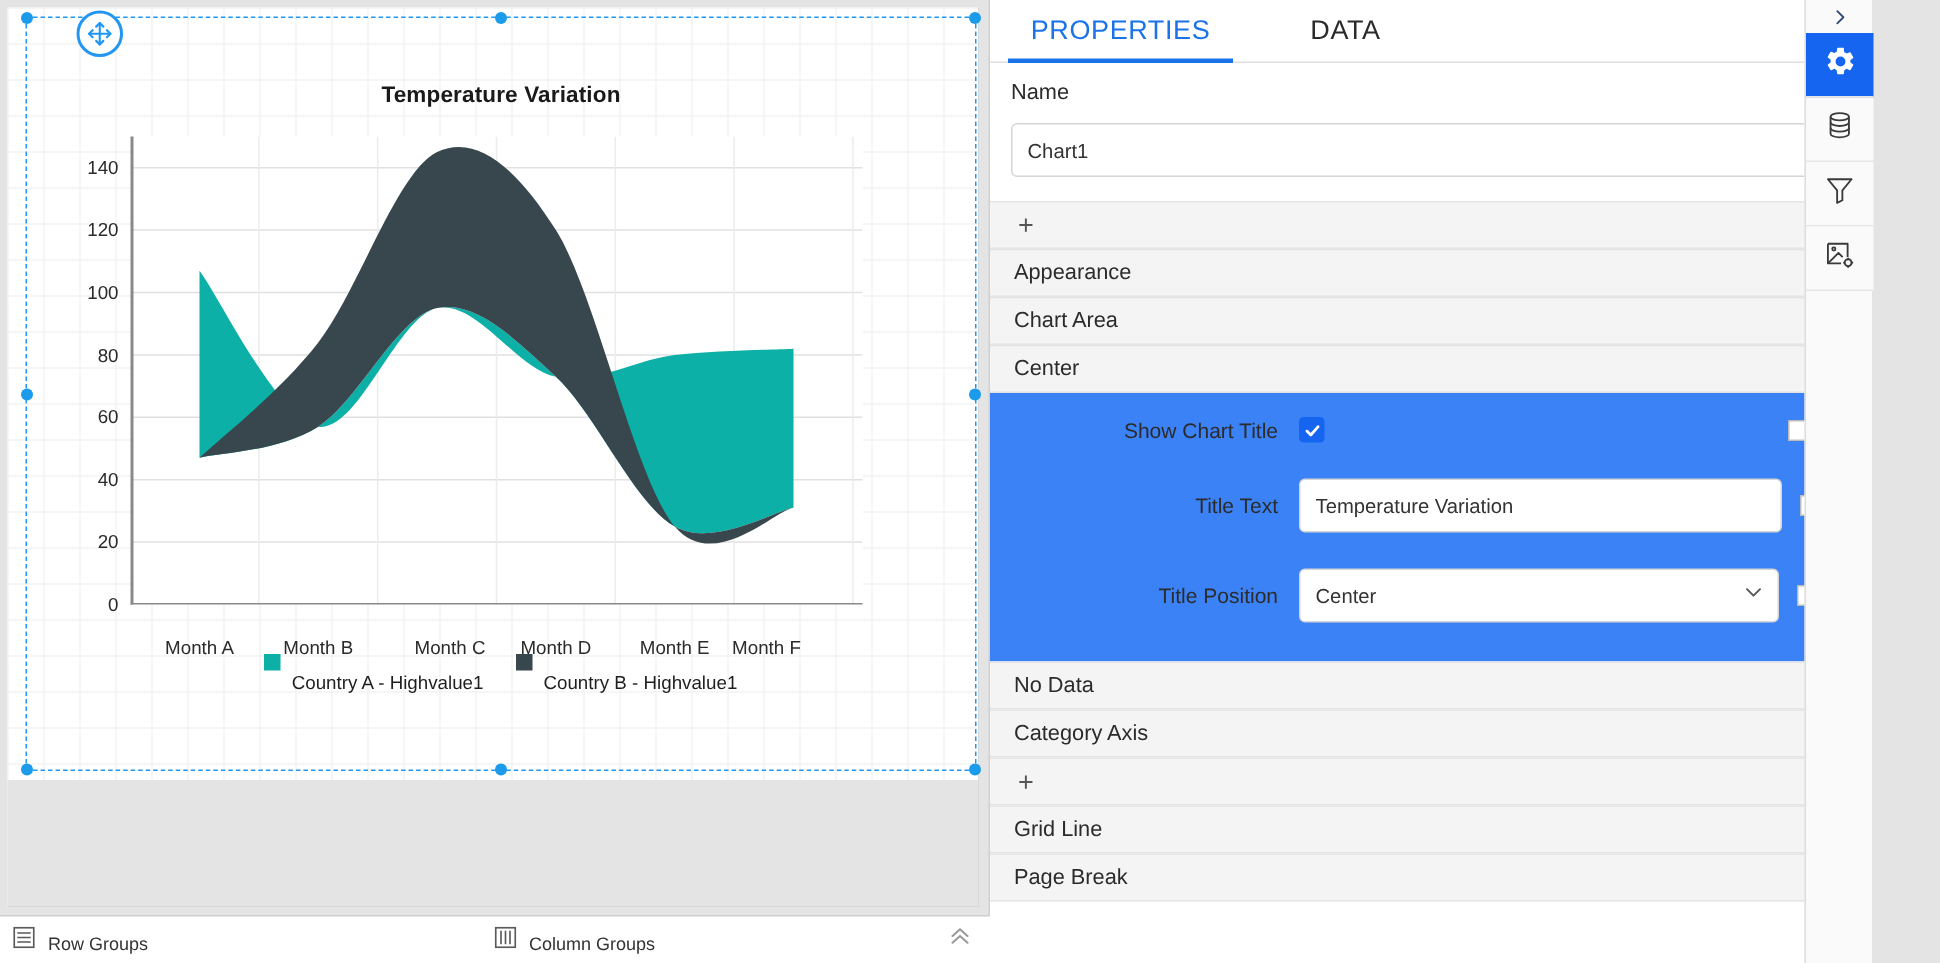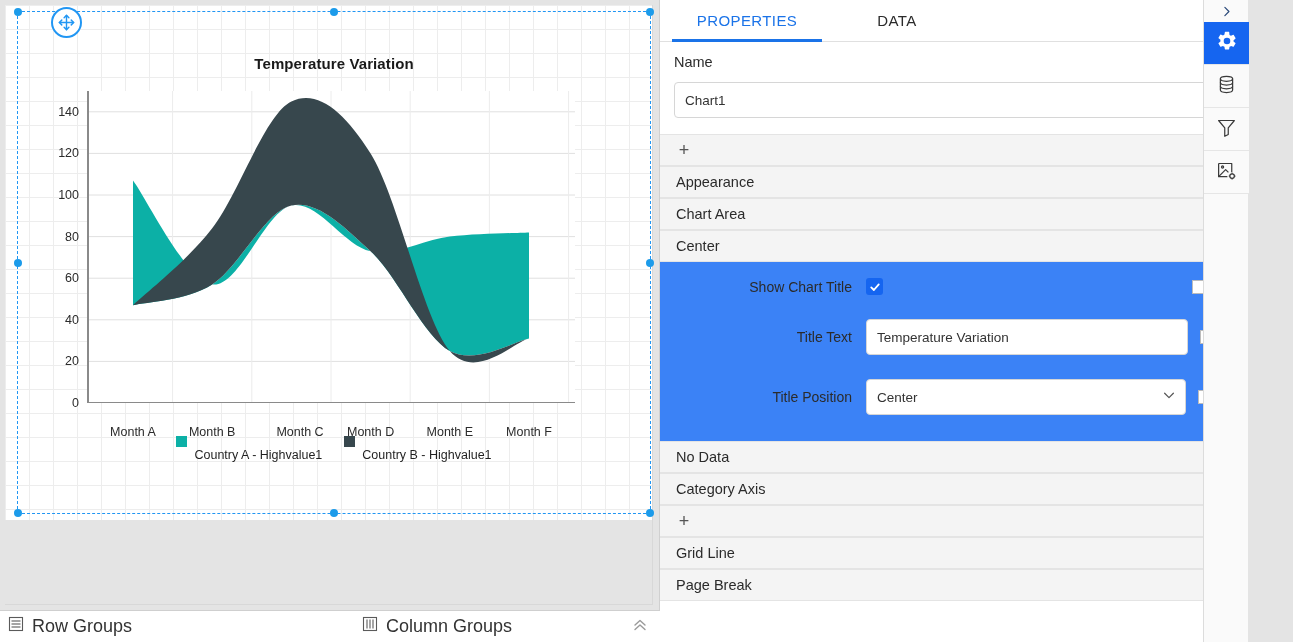--- a/index.html
+++ b/index.html
@@ -134,21 +134,21 @@
     position: absolute;
     left: 0; bottom: 0;
     width: 660px; height: 32px;
     background: #fff;
     border-top: 1px solid #cfcfcf;
     display: flex; align-items: center;
     z-index: 10;
   }
   .status-group {
     display: flex; align-items: flex-end; gap: 8px;
-    font-size: 18px; color: #333;
+    font-size: 12px; color: #333;
   }
   #row-groups-group { margin-left: 8px; }
   #column-groups-group { margin-left: 230px; }
   #collapse-btn { margin-left: auto; margin-right: 12px; display: flex; align-items: center; }
 
   
   #right-panel {
     width: 588px; height: 642px;
     background: #ffffff;
     display: flex; flex-direction: column;
@@ -158,21 +158,21 @@
     display: flex;
     height: 42px;
     border-bottom: 1px solid #e0e0e0;
     flex: 0 0 auto;
     padding-left: 12px;
   }
   .tab {
     position: relative;
     display: flex; align-items: center; justify-content: center;
     width: 150px;
-    font-size: 15px;
+    font-size: 18px;
     letter-spacing: .4px;
     color: #2b2b2b;
     cursor: pointer;
   }
   .tab.active { color: #1a73e8; font-weight: 500; }
   .tab.active::after {
     content: "";
     position: absolute; left: 0; right: 0; bottom: -1px;
     height: 3px; background: #1a73e8;
   }
@@ -350,21 +350,21 @@
             <div class="ytick" style="top: 104px;">100</div>
             <div class="ytick" style="top: 62.4px;">120</div>
             <div class="ytick" style="top: 20.8px;">140</div>
           </div>
         <div id="xtick-host">
             <div class="xtick" style="left: 46px;">Month A</div>
             <div class="xtick" style="left: 125.2px;">Month B</div>
             <div class="xtick" style="left: 213px;">Month C</div>
             <div class="xtick" style="left: 283.6px;">Month D</div>
             <div class="xtick" style="left: 362.8px;">Month E</div>
-            <div class="xtick" style="left: 442px; text-align: center;">Month F</div>
+            <div class="xtick" style="left: 424px; text-align: center;">Month F</div>
           </div>
       </div>
 
       <div id="legend">
           <div class="legend-item">
             <span class="legend-swatch" style="background: rgb(12, 176, 166);"></span>
             <span class="legend-text">Country A - Highvalue1</span>
           </div>
           <div class="legend-item">
             <span class="legend-swatch" style="background: rgb(55, 71, 77);"></span>

